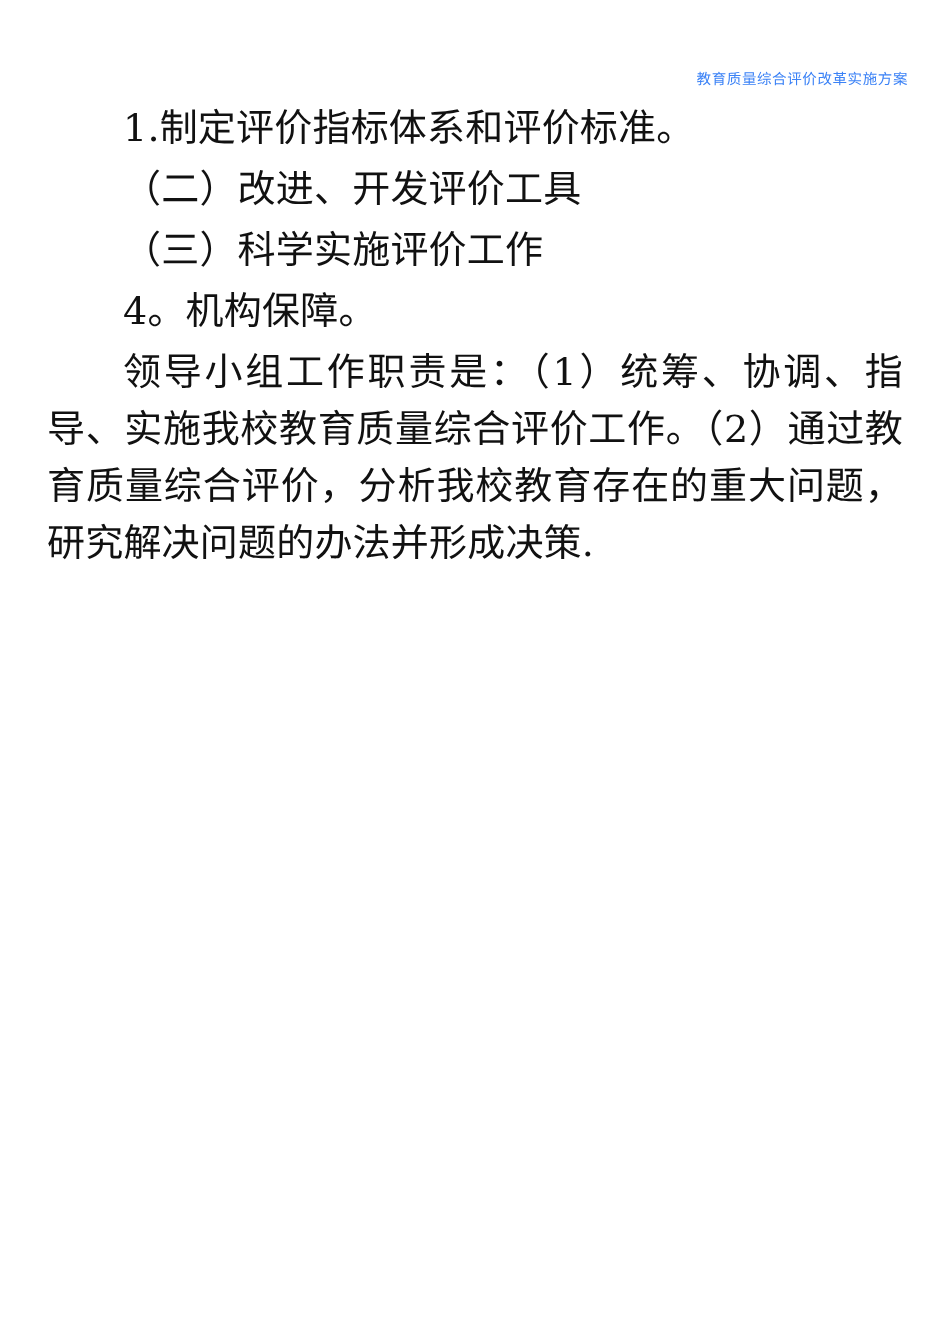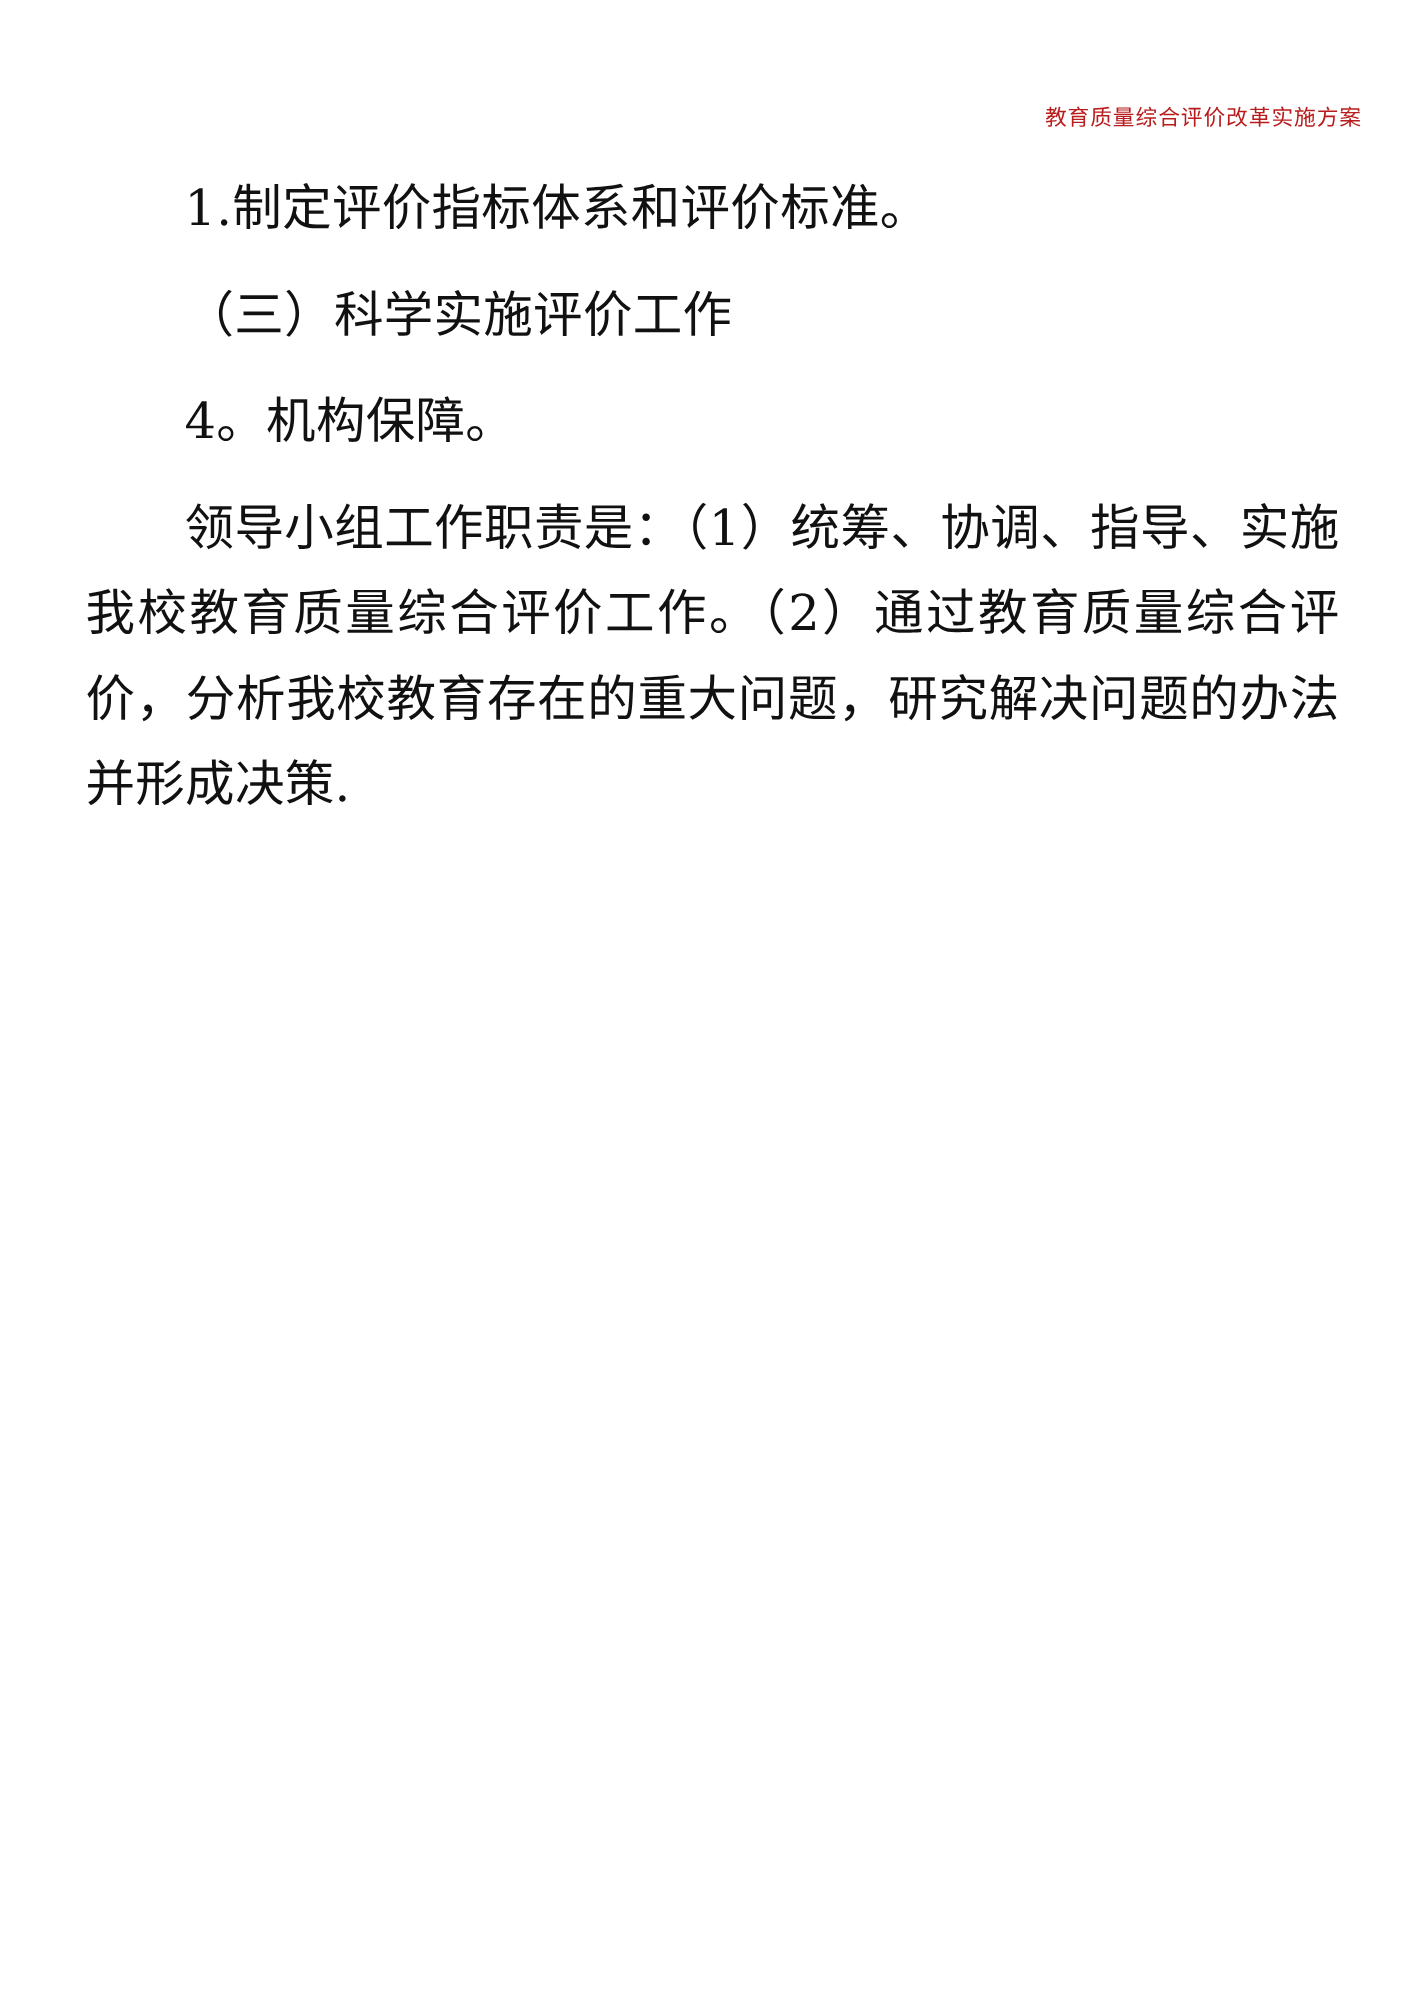--- a/index.html
+++ b/index.html
@@ -25,42 +25,42 @@
 
   
   .page-header {
     position: absolute;
     top: 72px;
     right: 42px;
     font-family: "DejaVu Serif", "Liberation Serif", serif;
     font-size: 14.5px;
     line-height: 1;
     letter-spacing: 0.6px;
-    color: #b91c1c;
+    color: #3b82f6;
     white-space: nowrap;
     font-weight: 400;
   }
 
   
   .body-block {
     position: absolute;
     top: 96px;
     left: 43px;
     width: 864px;
   }
 
   .para {
     font-family: "DejaVu Serif", "Liberation Serif", serif;
-    font-size: 33px;
+    font-size: 38px;
     line-height: 57px;
     color: #111111;
     text-align: justify;
     text-justify: inter-ideograph;
     letter-spacing: 0.2px;
-    margin: 14px;
+    margin: 4px;
     text-indent: 2em;
     word-break: break-all;
     -webkit-font-smoothing: antialiased;
   }
 
   
   .para.short {
     text-align: left;
   }
 
@@ -74,20 +74,21 @@
 
 <div class="page">
 
   <div class="page-header">教育质量综合评价改革实施方案</div>
 
   <div class="body-block">
 
     <p class="para short">1.制定评价指标体系和评价标准。</p>
 
 
+    <p class="para short">（二）改进、开发评价工具</p>
 
 
     <p class="para short">（三）科学实施评价工作</p>
 
     <p class="para short">4。机构保障。</p>
 
 
     <p class="para">领导小组工作职责是：（1）统筹、协调、指导、实施我校教育质量综合评价工作。（2）通过教育质量综合评价，分析我校教育存在的重大问题，研究解决问题的办法并形成决策.</p>
 
   </div>

